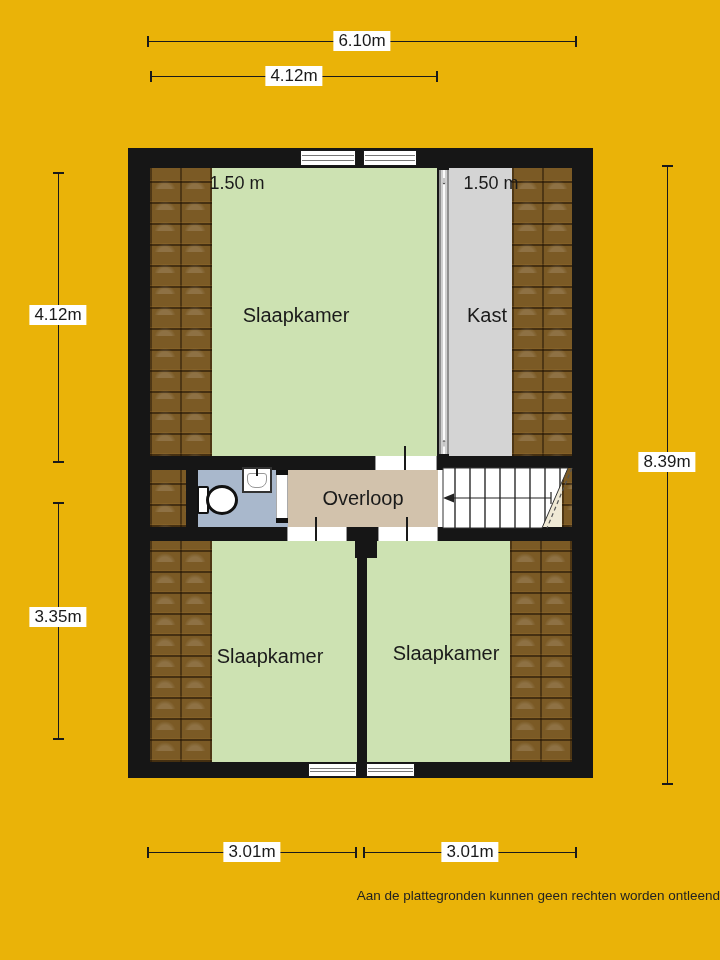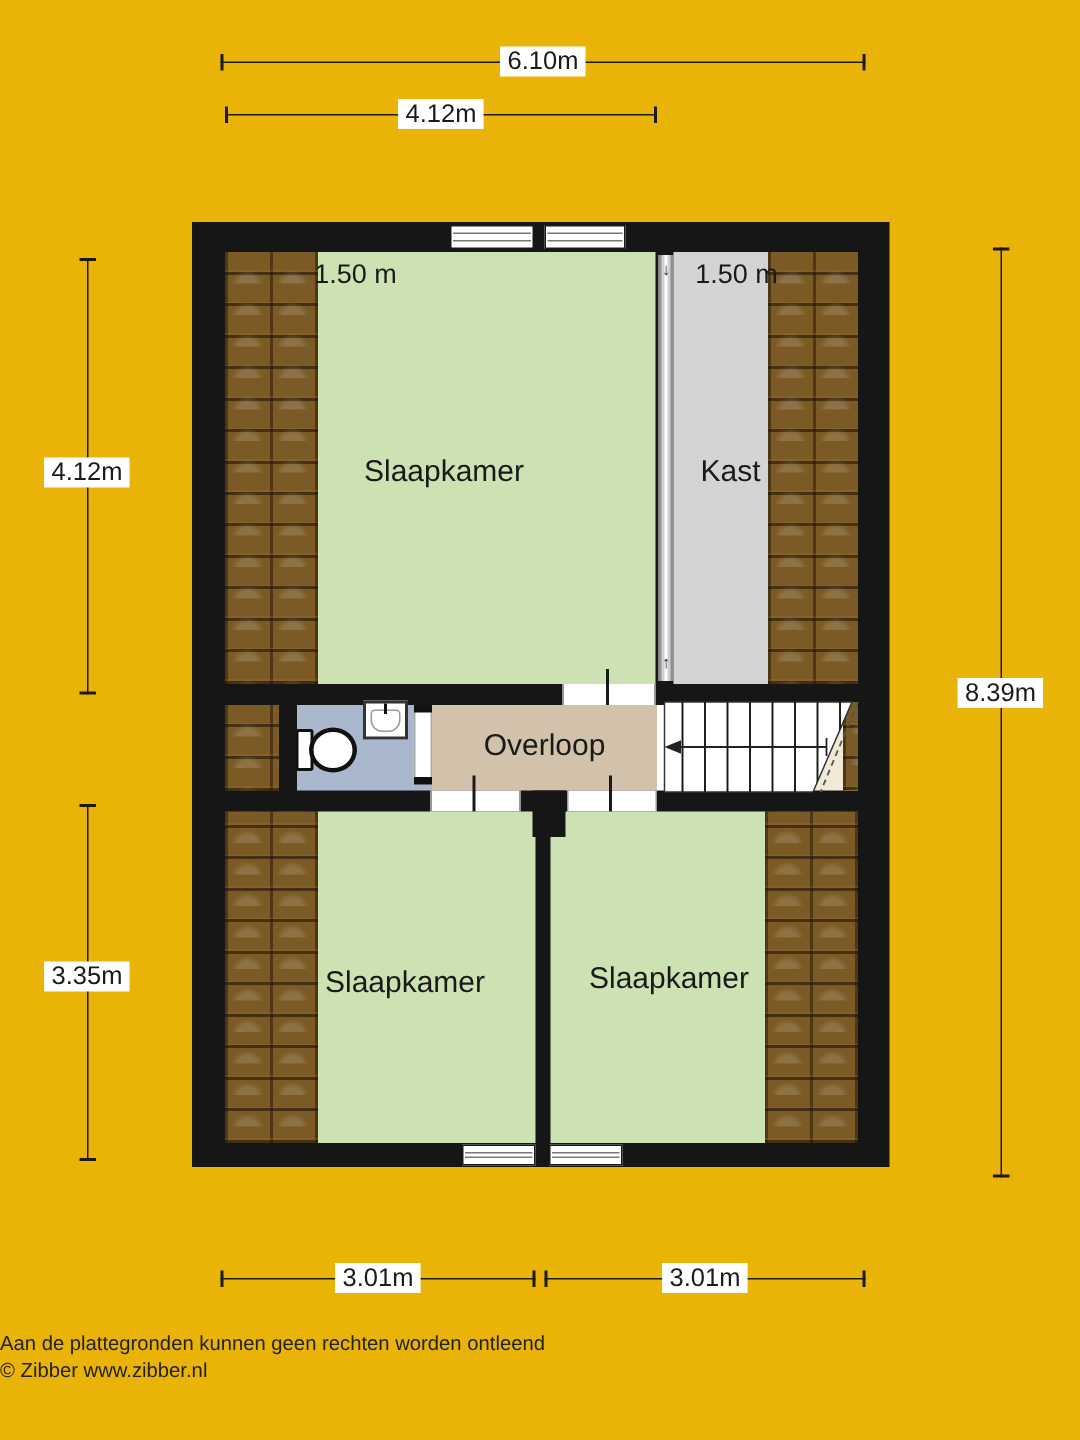--- a/index.html
+++ b/index.html
@@ -46,40 +46,40 @@
   .slide-arrow { position:absolute; width:12px; text-align:center; font-size:11px; line-height:12px; color:#1a1a1a; }
   #toilet-cistern { position:absolute; background:#fff; border:2px solid #111; border-radius:2px; box-sizing:border-box; }
   #toilet-bowl { position:absolute; background:#fff; border:3px solid #111; border-radius:50%; box-sizing:border-box; }
   #sink { position:absolute; background:#fff; border:2px solid #333; box-sizing:border-box; }
   #sink::before { content:""; position:absolute; left:3px; right:3px; top:4px; bottom:3px; border:1px solid #999; border-radius:3px 3px 8px 8px; }
   #sink::after { content:""; position:absolute; left:50%; top:0; width:2px; height:7px; margin-left:-1px; background:#111; }
   #bath-door { position:absolute; background:#fff; border:1px solid #aaa; box-sizing:border-box; }
   #bath-door::before, #bath-door::after { content:""; position:absolute; left:-1px; right:-1px; height:5px; background:#111; }
   #bath-door::before { top:-1px; } #bath-door::after { bottom:-1px; }
   #stairs-svg { position:absolute; }
-  .footer-line { position:absolute; left:0; right:0; text-align:left; font-size:13.5px; color:#222; }
+  .footer-line { position:absolute; left:0; right:0; text-align:right; font-size:13.5px; color:#222; }
 </style>
 </head>
 <body>
 
 <div id="stage">
 
   <div class="dim h" style="left:147px; top:36px; width:430px; height:11px;">
     <div class="dline"></div>
     <span class="lbl">6.10m</span>
   </div>
   <div class="dim h" style="left:150px; top:71px; width:288px; height:11px;">
     <div class="dline"></div>
     <span class="lbl">4.12m</span>
   </div>
   <div class="dim v" style="left:53px; top:172px; width:11px; height:291px;">
     <div class="dline"></div>
     <span class="lbl" style="top:143px;">4.12m</span>
   </div>
-  <div class="dim v" style="left:53px; top:536px; width:11px; height:238px;">
+  <div class="dim v" style="left:53px; top:502px; width:11px; height:238px;">
     <div class="dline"></div>
     <span class="lbl" style="top:115px;">3.35m</span>
   </div>
   <div class="dim v" style="left:662px; top:165px; width:11px; height:620px;text-align:right;">
     <div class="dline"></div>
     <span class="lbl" style="top:297px;">8.39m</span>
   </div>
   <div class="dim h" style="left:147px; top:847px; width:210px; height:11px;">
     <div class="dline"></div>
     <span class="lbl">3.01m</span>
@@ -156,14 +156,13 @@
     <div class="small-lbl" style="left:109px; top:35px;">1.50 m</div>
     <div class="small-lbl" style="left:363px; top:35px;">1.50 m</div>
     <div class="room-lbl" style="left:168px; top:167px;">Slaapkamer</div>
     <div class="room-lbl" style="left:359px; top:167px;">Kast</div>
     <div class="room-lbl" style="left:235px; top:350px;">Overloop</div>
     <div class="room-lbl" style="left:142px; top:508px;">Slaapkamer</div>
     <div class="room-lbl" style="left:318px; top:505px;">Slaapkamer</div>
   </div>
 
   <div class="footer-line" style="top:888px;">Aan de plattegronden kunnen geen rechten worden ontleend</div>
-  <div class="footer-line" style="top:906px;">© Zibber www.zibber.nl</div>
 </div>
 
 </body></html>

